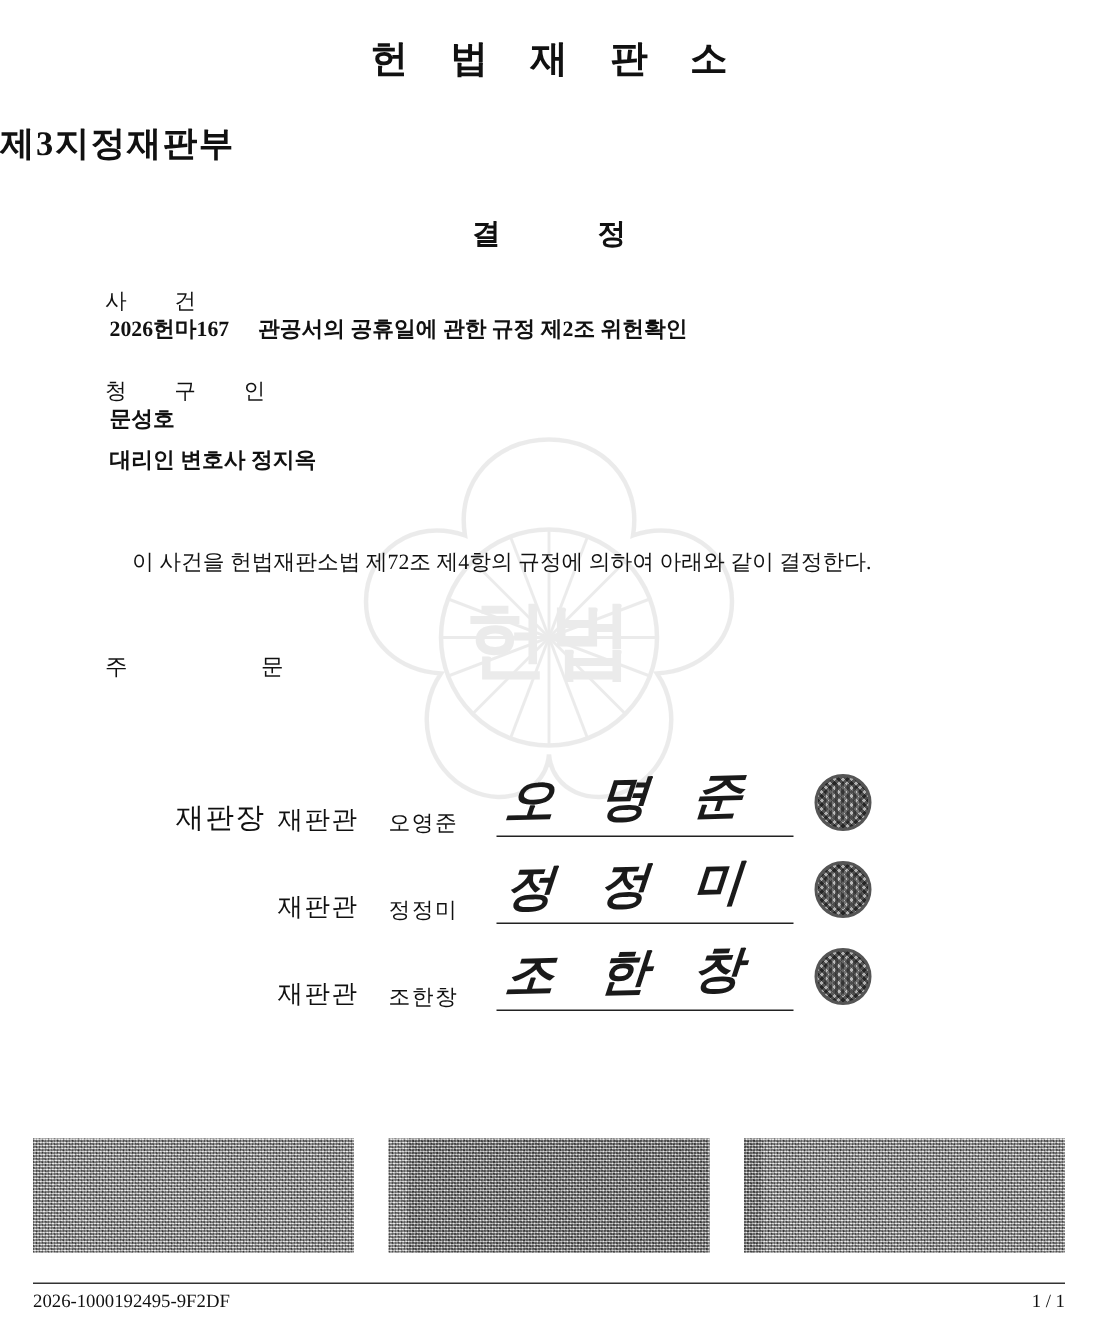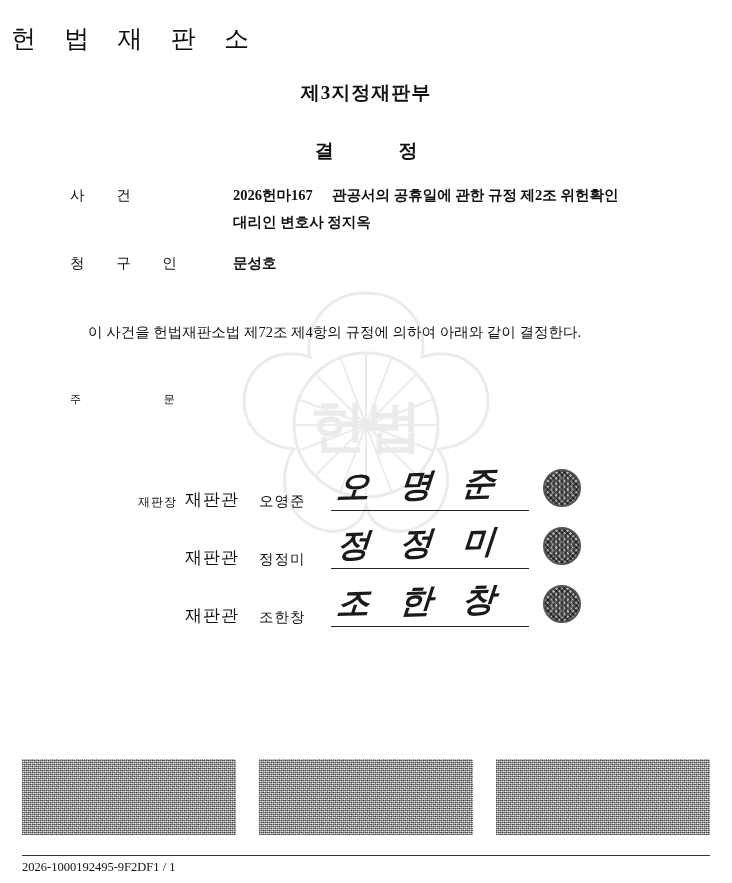--- a/index.html
+++ b/index.html
@@ -37,47 +37,48 @@
   }
   .watermark svg { display: block; width: 100%; height: 100%; }
 
   
   .content {
     position: relative;
     z-index: 2;
   }
 
   .title-main {
+    text-align: center;
     font-size: 25px;
-    font-weight: normal;
+    font-weight: bold;
     letter-spacing: 11px;
     padding-top: 22px;
     text-indent: 11px;
   }
   .title-sub {
-    text-align: center;
-    font-size: 19px;
+    font-size: 23px;
     font-weight: bold;
     letter-spacing: 1px;
     margin-top: 25px;
   }
   .title-decision {
     text-align: center;
     font-size: 19px;
     font-weight: bold;
     letter-spacing: 30px;
     margin-top: 32px;
     text-indent: 30px;
   }
 
   .field-row {
     display: flex;
     align-items: baseline;
     margin-top: 22px;
     font-size: 14.5px;
+    flex-direction: column;
   }
   .field-row.tight { margin-top: 8px; }
   .field-label {
     width: 160px;
     padding-left: 70px;
     box-sizing: border-box;
     letter-spacing: 14px;
     white-space: nowrap;
   }
   .field-value {
@@ -94,21 +95,22 @@
     padding-left: 88px;
     padding-right: 33px;
     font-size: 14.5px;
     line-height: 1.6;
   }
 
   .order-row {
     display: flex;
     align-items: baseline;
     margin-top: 48px;
-    font-size: 11px;
+    font-size: 15px;
+    font-family: Liberation Mono, monospace;
   }
   .order-label {
     width: 160px;
     padding-left: 70px;
     box-sizing: border-box;
     letter-spacing: 40px;
     white-space: nowrap;
   }
   .order-text {
     flex: 1;
@@ -123,21 +125,21 @@
   }
   .sig-row {
     display: flex;
     align-items: flex-end;
     height: 58px;
     position: relative;
   }
   .sig-role {
     width: 185px;
     text-align: right;
-    font-size: 12px;
+    font-size: 19px;
     padding-right: 8px;
     box-sizing: border-box;
     letter-spacing: 1px;
   }
   .sig-title {
     width: 74px;
     font-size: 17px;
     letter-spacing: 1px;
   }
   .sig-name {
@@ -211,21 +213,21 @@
 
   
   .footer {
     position: absolute;
     left: 22px;
     right: 22px;
     bottom: 8px;
     border-top: 1px solid #333;
     padding-top: 4px;
     display: flex;
-    justify-content: flex-start;
+    justify-content: space-between;
     font-size: 12.5px;
     font-family: "Liberation Serif", serif;
     z-index: 2;
   }
 </style>
 </head>
 <body>
 
 <div class="page">
 
@@ -258,28 +260,28 @@
 
     <div class="field-row">
       <div class="field-label">사     건</div>
       <div class="field-value">
         <span>2026헌마167</span>
         <span class="gap"></span>
         <span>관공서의 공휴일에 관한 규정 제2조 위헌확인</span>
       </div>
     </div>
 
+    <div class="field-row">
+      <div class="field-label">청  구  인</div>
+      <div class="field-value">문성호</div>
+    </div>
+
     <div class="field-row tight">
       <div class="field-label"></div>
       <div class="field-value">대리인  변호사 정지옥</div>
-    </div>
-
-    <div class="field-row">
-      <div class="field-label">청  구  인</div>
-      <div class="field-value">문성호</div>
     </div>
 
 
     <div class="paragraph">이 사건을 헌법재판소법 제72조 제4항의 규정에 의하여 아래와 같이 결정한다.</div>
 
     <div class="order-row">
       <div class="order-label">주     문</div>
     </div>
 
     <div class="signatures">

